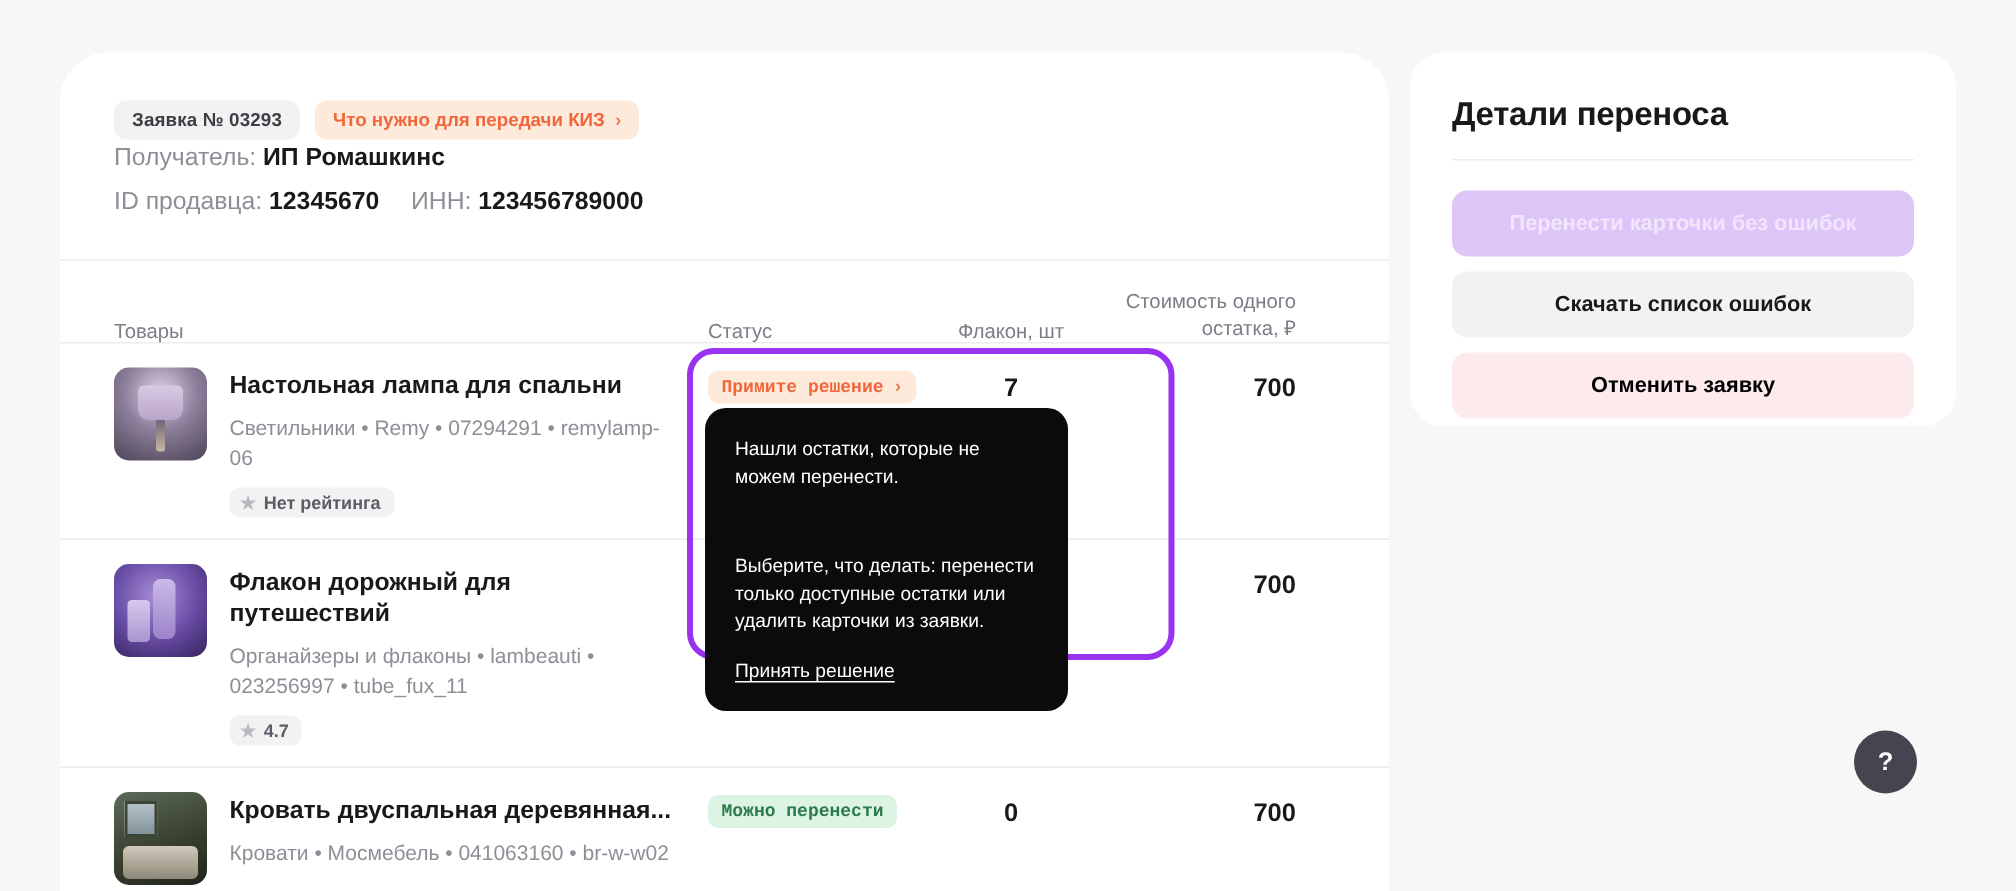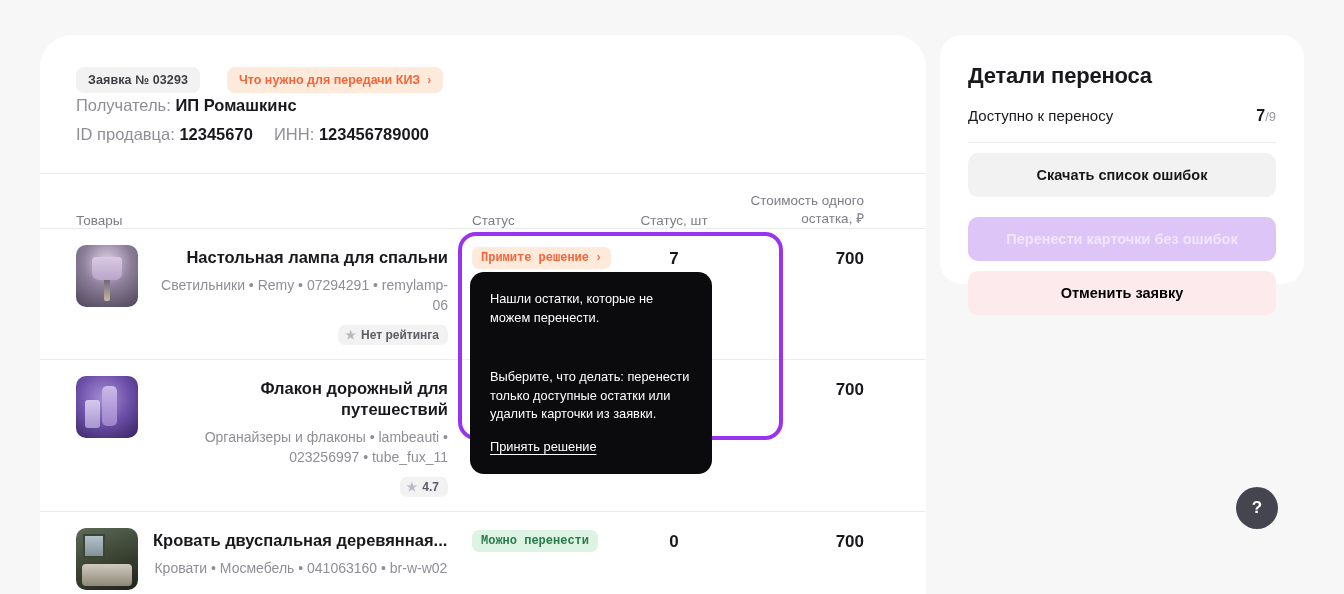--- a/index.html
+++ b/index.html
@@ -14,21 +14,21 @@
   
   .main-card {
     position: absolute; left: 40px; top: 35px;
     width: 886px; height: 600px;
     background: #ffffff;
     border-radius: 32px 32px 0 0;
     overflow: hidden;
   }
   .card-head { padding: 32px 36px 0 36px; }
 
-  .badge-row { display: flex; align-items: center; gap: 27px; }
+  .badge-row { display: flex; align-items: center; gap: 10px; }
   .pill-gray {
     background: #f2f2f3; color: #3d3d46;
     font-size: 12.5px; font-weight: 600;
     padding: 6px 12px; border-radius: 8px;
     letter-spacing: .1px; white-space: nowrap;
   }
   .pill-orange {
     background: #fdeadb; color: #f2663b;
     font-size: 12.5px; font-weight: 600;
     padding: 6px 12px; border-radius: 8px;
@@ -75,21 +75,21 @@
       background: linear-gradient(180deg,#cbb9e8,#9c83c9); border-radius: 5px; }
   .thumb-flask::before { content:""; position:absolute; left:9px; top:24px; width:15px; height:28px;
       background: linear-gradient(180deg,#d6c9ec,#a895cf); border-radius: 3px; }
   .thumb-bed { background: linear-gradient(160deg, #5d6b5a 0%, #39402f 55%, #20241c 100%); }
   .thumb-bed::after { content:""; position:absolute; left:6px; bottom:4px; width:50px; height:22px;
       background: linear-gradient(180deg,#cfcabb,#8d8878); border-radius: 4px; }
   .thumb-bed::before { content:""; position:absolute; left:7px; top:6px; width:22px; height:24px;
       background: linear-gradient(180deg,#b9c6cd,#7e8d94);
       box-shadow: inset 0 0 0 2px #3c4436; }
 
-  .pinfo { padding-top: 2px; min-width: 0; text-align: right; }
+  .pinfo { padding-top: 2px; min-width: 0; }
   .ptitle { font-size: 16.5px; font-weight: 700; color: #19191d; line-height: 1.25; }
   .pmeta { margin-top: 7px; font-size: 14px; color: #8e8e97; line-height: 1.45; }
   .rating {
     display: inline-flex; align-items: center; gap: 5px;
     margin-top: 10px; background: #f2f2f3; border-radius: 7px;
     padding: 3px 9px 3px 7px; font-size: 12px; color: #5c5c66; font-weight: 600;
   }
   .star { color: #b9b9c1; font-size: 12px; line-height: 1; }
 
   .tag-orange {
@@ -187,21 +187,21 @@
         <span class="sep"></span>
         <span>ИНН:</span>
         <b>123456789000</b>
       </div>
     </div>
 
     <div class="table">
       <div class="thead">
         <div class="th th-goods">Товары</div>
         <div class="th th-status">Статус</div>
-        <div class="th th-rest">Статус, шт</div>
+        <div class="th th-rest">Флакон, шт</div>
         <div class="th th-price">
           <div>Стоимость одного</div>
           <div>остатка, ₽</div>
         </div>
       </div>
 
       <div class="trow">
         <div class="td-goods">
           <div class="thumb thumb-lamp"></div>
           <div class="pinfo">
@@ -261,27 +261,21 @@
   <div class="highlight"></div>
 
   <div class="tooltip">
     <p>Нашли остатки, которые не можем перенести.</p>
     <p>Выберите, что делать: перенести только доступные остатки или удалить карточки из заявки.</p>
     <span class="tt-link">Принять решение</span>
   </div>
 
   <div class="side">
     <div class="side-title">Детали переноса</div>
-    <div class="side-row">
-      <span class="side-label">Доступно к переносу</span>
-      <span class="side-val">
-        <span>7</span><span class="den">/9</span>
-      </span>
-    </div>
     <div class="divider"></div>
+    <button class="btn btn-primary">Перенести карточки без ошибок</button>
     <button class="btn btn-gray">Скачать список ошибок</button>
-    <button class="btn btn-primary">Перенести карточки без ошибок</button>
     <button class="btn btn-danger">Отменить заявку</button>
   </div>
 
   <div class="fab">?</div>
 
 </div>
 
 </body></html>

